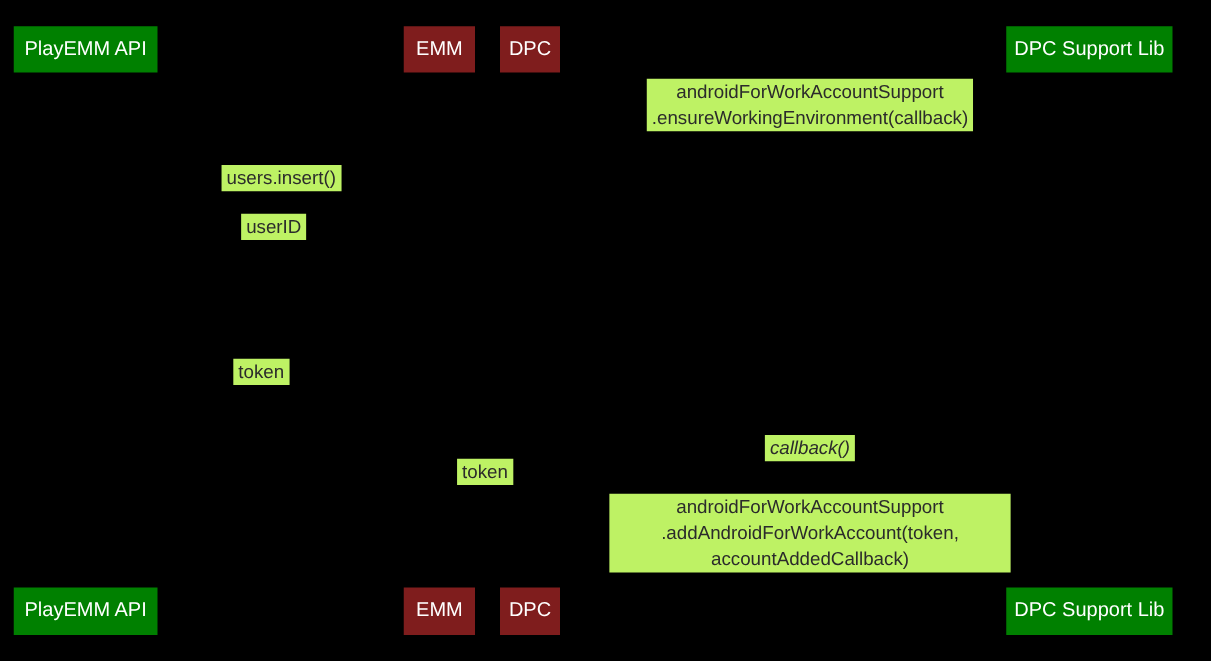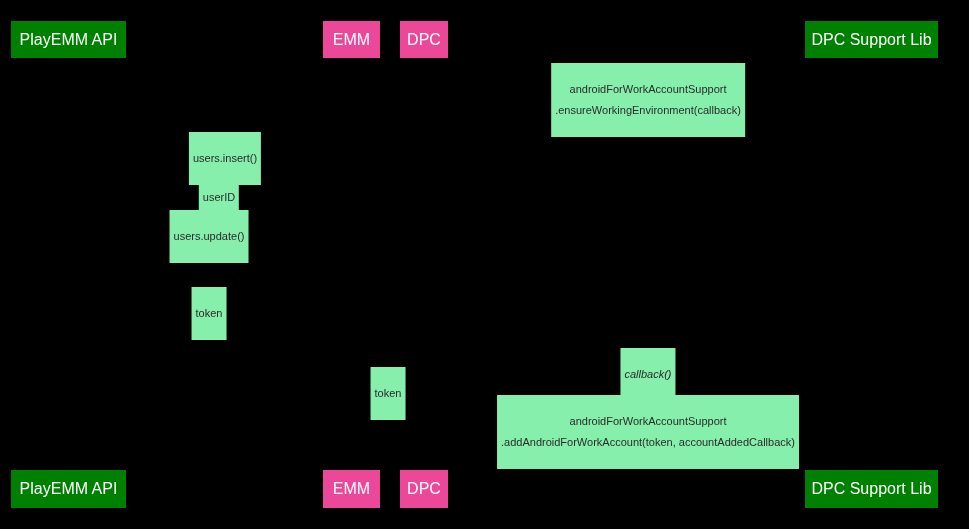--- a/index.html
+++ b/index.html
@@ -23,50 +23,49 @@
     position: absolute;
     display: flex;
     align-items: center;
     justify-content: center;
     color: #ffffff;
     font-size: 16px;
     height: 37px;
     box-sizing: border-box;
   }
   .participant.green { background: #008000; }
-  .participant.blue  { background: #ec4899; }
+  .participant.blue  { background: #7f1d1d; }
   .participant.bottom { height: 38px; }
 
   .msg {
     position: absolute;
     transform: translateX(-50%);
-    background: #86efac;
+    background: #bef264;
     color: #2b2b2b;
-    font-size: 11px;
+    font-size: 15px;
     line-height: 21px;
-    padding: 16px 4px;
+    padding: 0 4px;
     text-align: center;
     white-space: pre-line;
   }
 </style>
 </head>
 <body>
 
 <div class="diagram">
 
   <div class="participant green" style="left:11px; top:21px; width:115px;">PlayEMM API</div>
   <div class="participant blue" style="left:323px; top:21px; width:57px;">EMM</div>
   <div class="participant blue" style="left:400px; top:21px; width:48px;">DPC</div>
   <div class="participant green" style="left:805px; top:21px; width:133px;">DPC Support Lib</div>
 
   <div class="msg" style="left:648px; top:63px;">androidForWorkAccountSupport
 .ensureWorkingEnvironment(callback)</div>
   <div class="msg" style="left:209px; top:132px;margin-left:16px;">users.insert()</div>
   <div class="msg" style="left:219px; top:171px;">userID</div>
-  <div class="msg" style="left:209px; top:210px;">users.update()</div>
   <div class="msg" style="left:209px; top:287px;">token</div>
   <div class="msg" style="left:648px; top:348px;font-style:italic;">callback()</div>
   <div class="msg" style="left:388px; top:367px;">token</div>
   <div class="msg" style="left:648px; top:395px;">androidForWorkAccountSupport
 .addAndroidForWorkAccount(token, accountAddedCallback)</div>
 
   <div class="participant green bottom" style="left:11px; top:470px; width:115px;">PlayEMM API</div>
   <div class="participant blue bottom" style="left:323px; top:470px; width:57px;">EMM</div>
   <div class="participant blue bottom" style="left:400px; top:470px; width:48px;">DPC</div>
   <div class="participant green bottom" style="left:805px; top:470px; width:133px;">DPC Support Lib</div>

